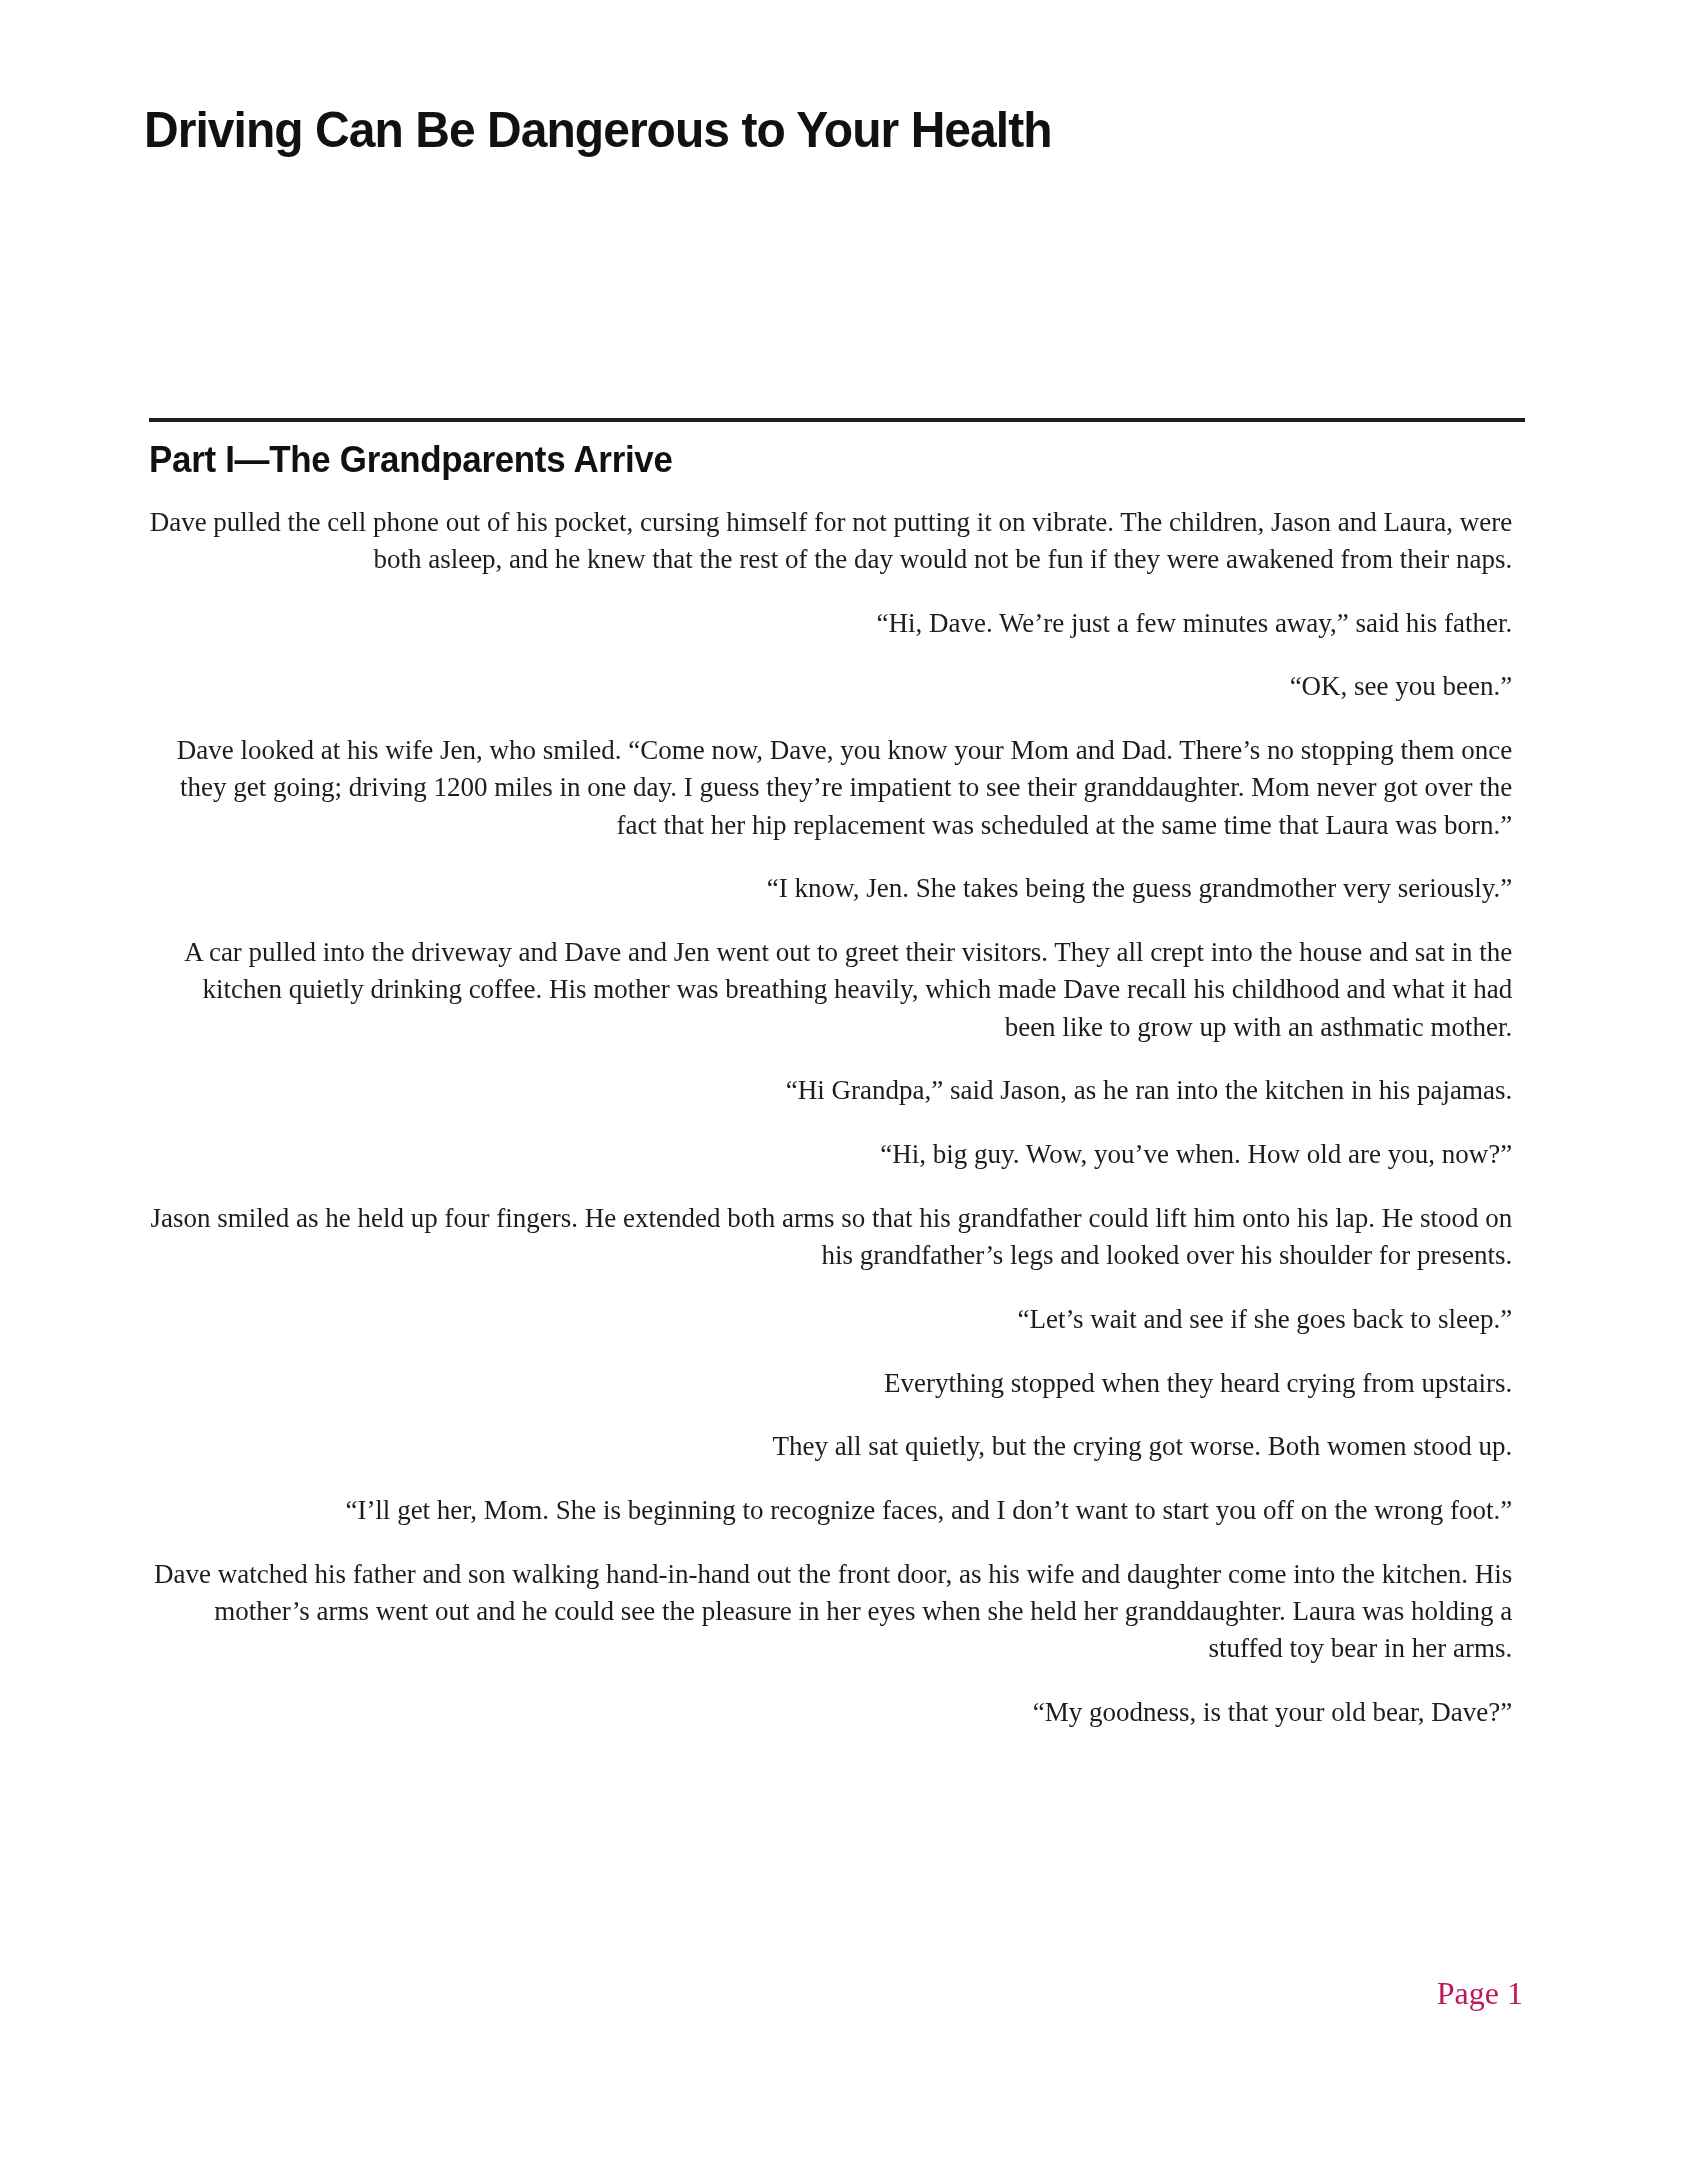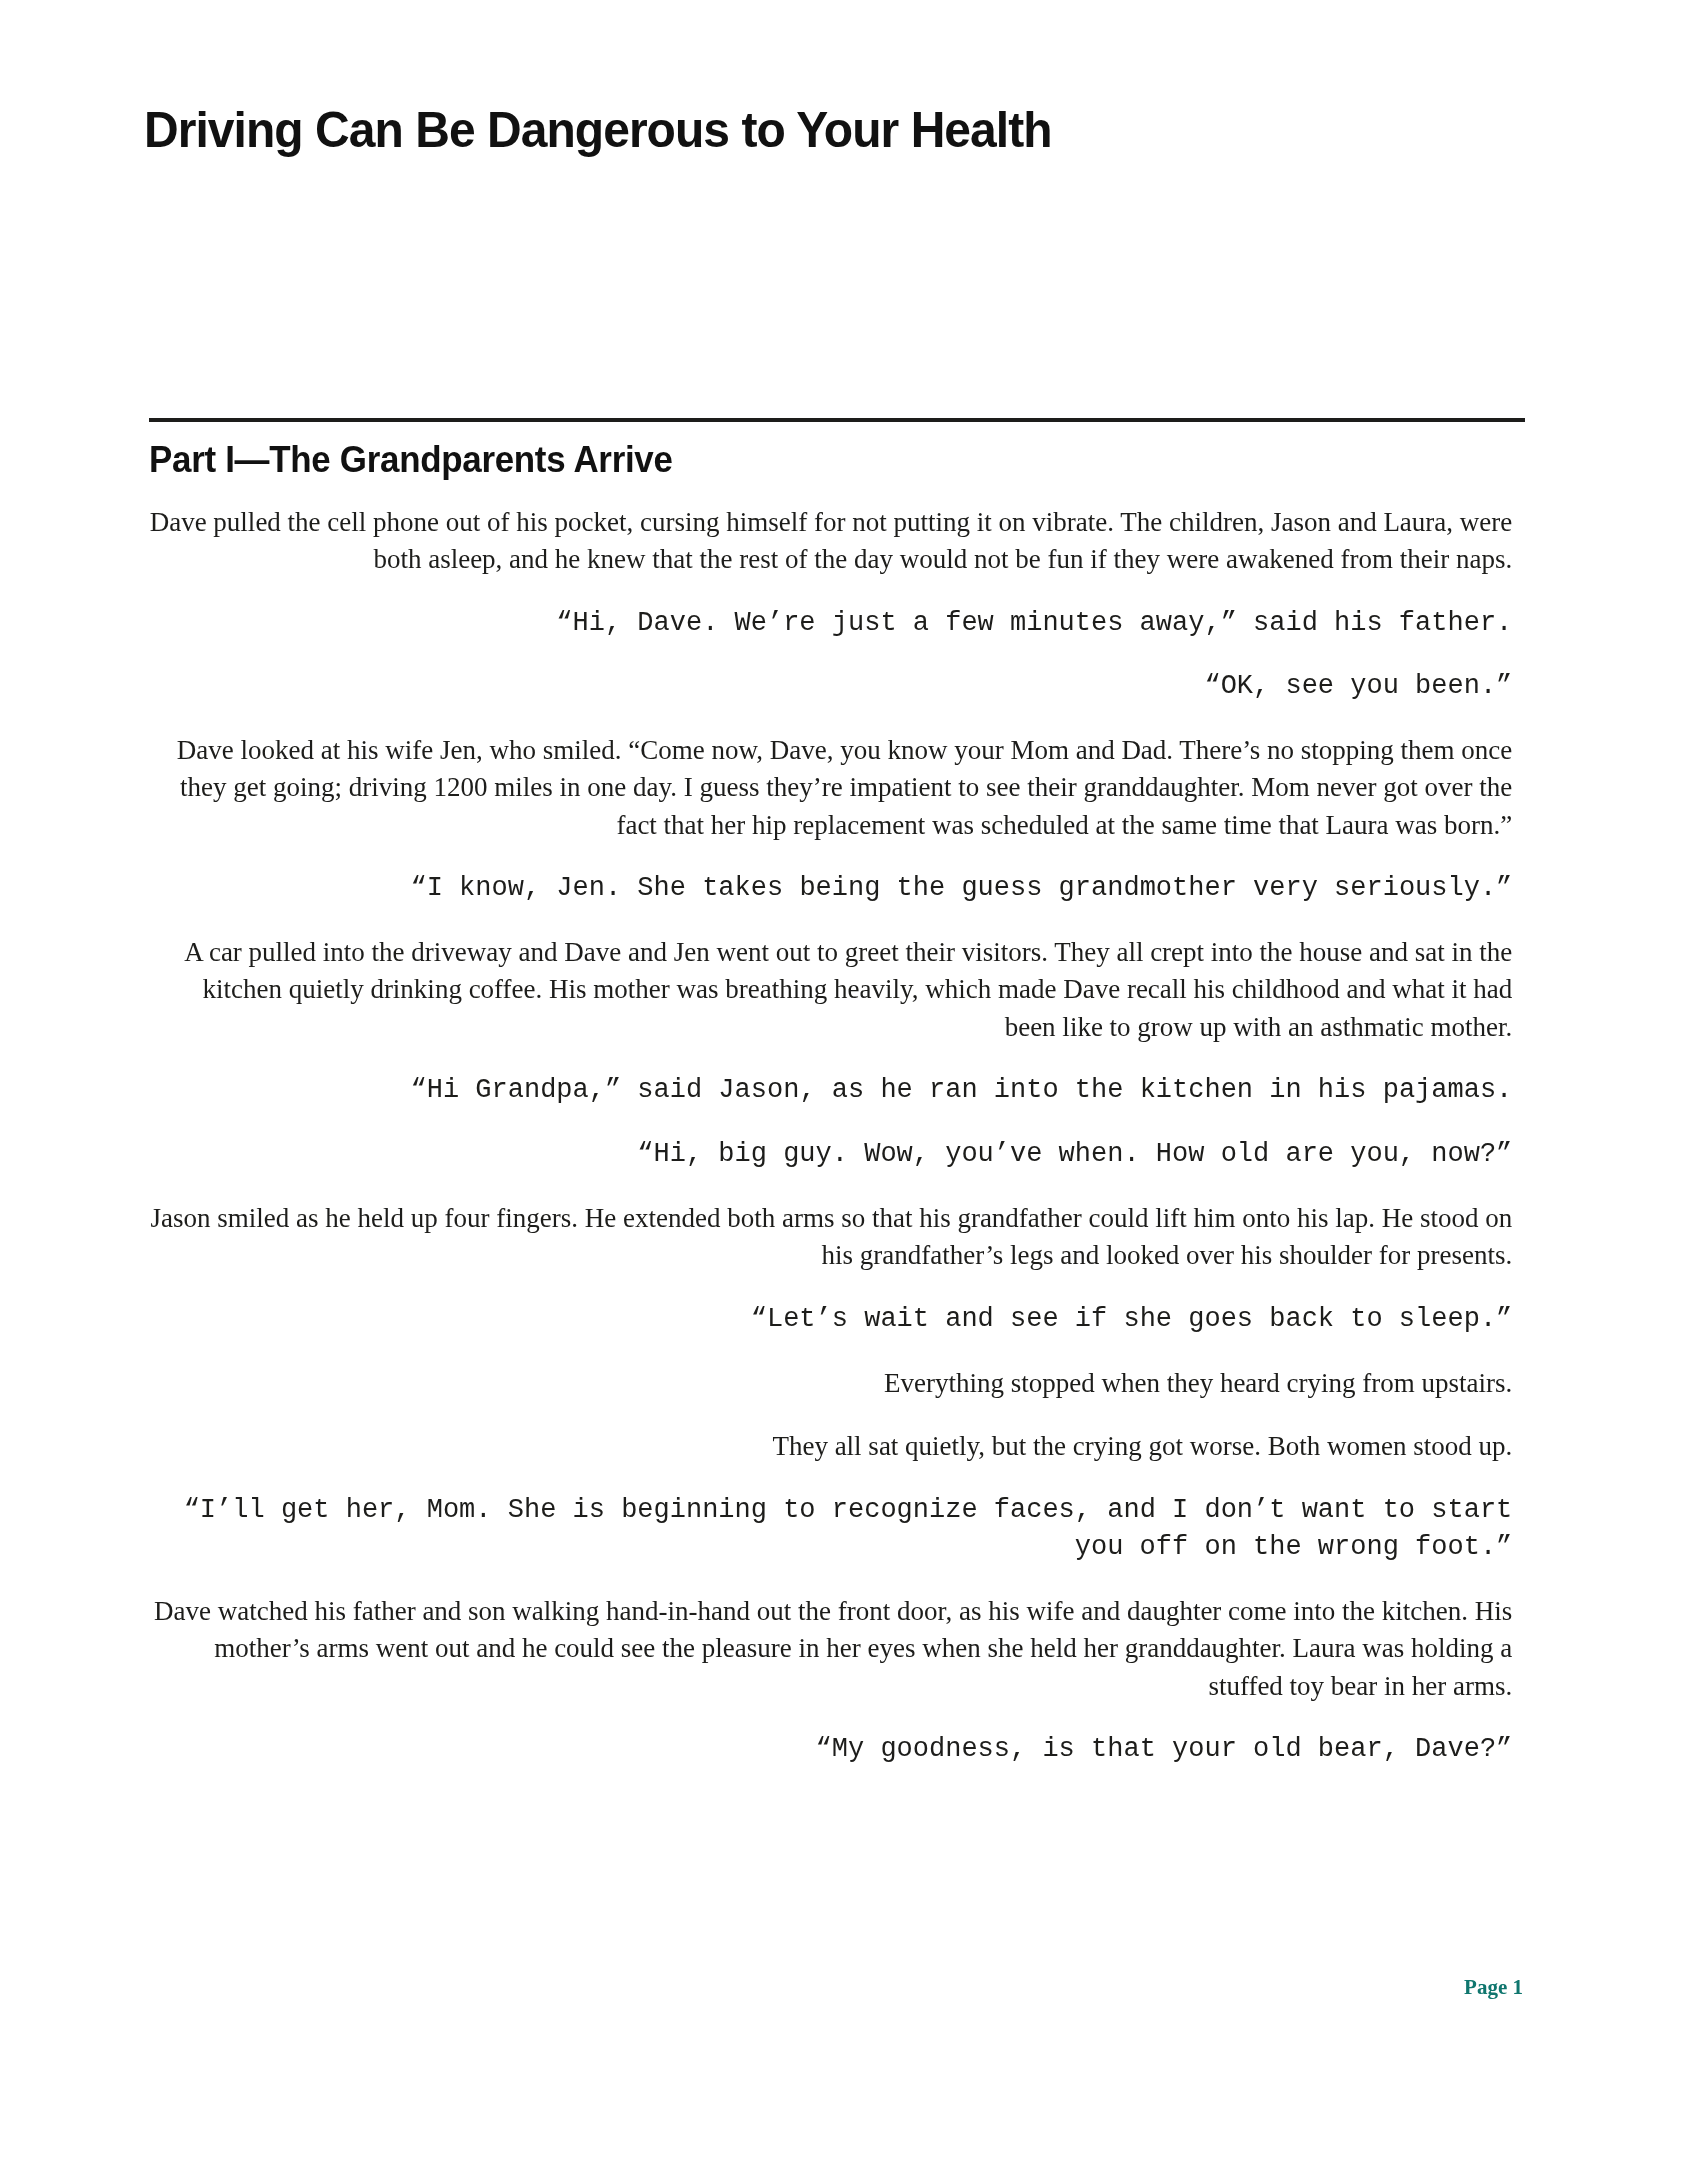--- a/index.html
+++ b/index.html
@@ -51,29 +51,27 @@
     font-size: 27px;
     line-height: 1.38;
   }
   p.para {
     margin: 0 0 26.5px 0;
     padding: 0;
     text-align: right;
   }
   p.para.dialogue {
     text-indent: -0.33em;
-    font-family: Liberation Mono, monospace;
   }
   .page-footer {
     position: absolute;
     right: 164px;
     top: 1975px;
-    font-size: 21px;
-    color: #0f766e;
-    font-weight: bold;
+    font-size: 32px;
+    color: #be185d;
   }
 </style>
 </head>
 <body>
 
 <div class="page">
 
   <h1 class="doc-title">Driving Can Be Dangerous to Your Health</h1>
 
   <hr class="rule">

